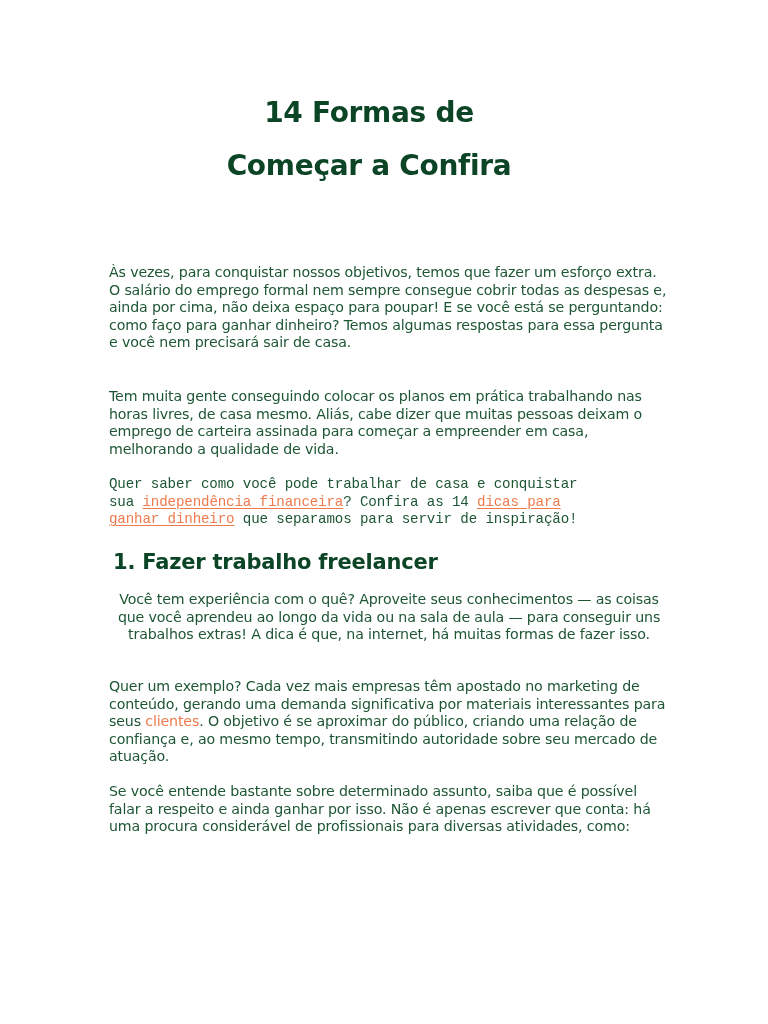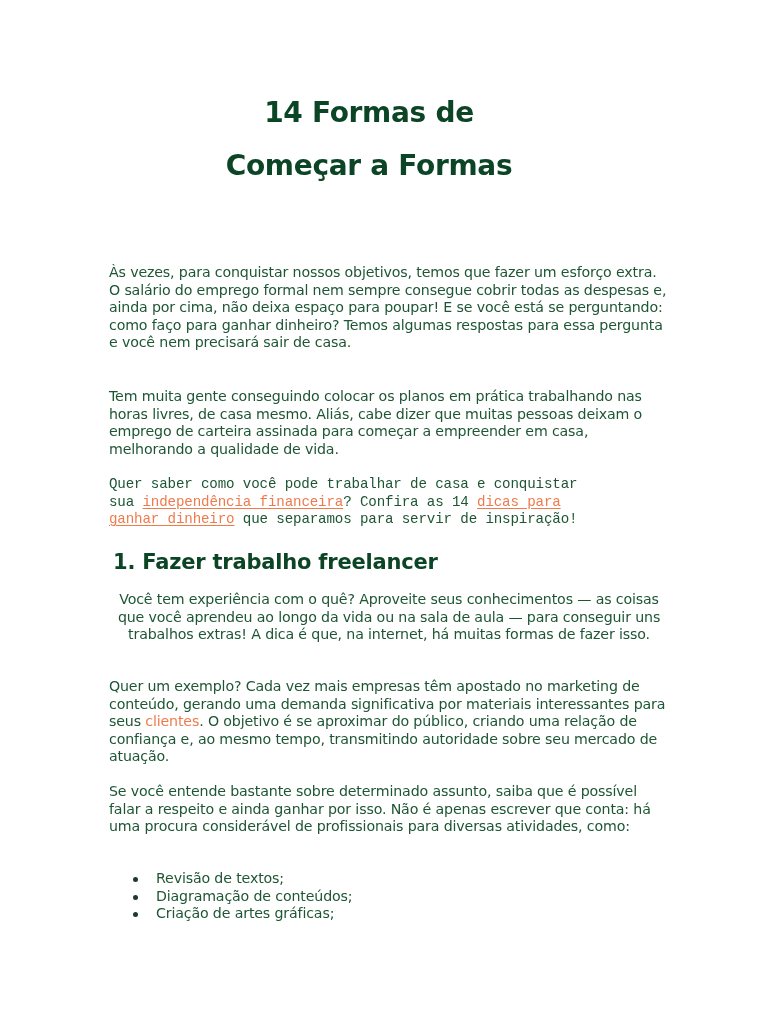--- a/index.html
+++ b/index.html
@@ -96,36 +96,31 @@
       background: #1e3a2a;
     }
   </style>
 </head>
 <body>
 
 <div class="page">
 
   <h1 class="title">
     <span>14 Formas de</span><br>
-    <span>Começar a Formas</span><br>
+    <span>Começar a Confira</span><br>
   </h1>
 
   <p class="body-text" style="top:388px;">Tem muita gente conseguindo colocar os planos em prática trabalhando nas horas livres, de casa mesmo. Aliás, cabe dizer que muitas pessoas deixam o emprego de carteira assinada para começar a empreender em casa, melhorando a qualidade de vida.</p>
 
   <p class="body-text" style="top:264px;">Às vezes, para conquistar nossos objetivos, temos que fazer um esforço extra. O salário do emprego formal nem sempre consegue cobrir todas as despesas e, ainda por cima, não deixa espaço para poupar! E se você está se perguntando: como faço para ganhar dinheiro? Temos algumas respostas para essa pergunta e você nem precisará sair de casa.</p>
 
   <p class="body-text" style="top:476px; width:500px;font-family:Liberation Mono, monospace;"><span>Quer saber como você pode trabalhar de casa e conquistar sua </span><a class="link">independência financeira</a><span>? Confira as 14 </span><a class="link">dicas para ganhar dinheiro</a><span> que separamos para servir de inspiração!</span></p>
 
   <h2 class="h2">1. Fazer trabalho freelancer</h2>
 
   <p class="body-text" style="top:591px;text-align:center;">Você tem experiência com o quê? Aproveite seus conhecimentos — as coisas que você aprendeu ao longo da vida ou na sala de aula — para conseguir uns trabalhos extras! A dica é que, na internet, há muitas formas de fazer isso.</p>
 
   <p class="body-text" style="top:678px;"><span>Quer um exemplo? Cada vez mais empresas têm apostado no marketing de conteúdo, gerando uma demanda significativa por materiais interessantes para seus </span><a class="link-plain">clientes</a><span>. O objetivo é se aproximar do público, criando uma relação de confiança e, ao mesmo tempo, transmitindo autoridade sobre seu mercado de atuação.</span></p>
 
   <p class="body-text" style="top:783px;">Se você entende bastante sobre determinado assunto, saiba que é possível falar a respeito e ainda ganhar por isso. Não é apenas escrever que conta: há uma procura considerável de profissionais para diversas atividades, como:</p>
 
-  <ul class="list">
-    <li><span class="bullet"></span><span>Revisão de textos;</span></li>
-    <li><span class="bullet"></span><span>Diagramação de conteúdos;</span></li>
-    <li><span class="bullet"></span><span>Criação de artes gráficas;</span></li>
-  </ul>
 
 </div>
 
 </body></html>

